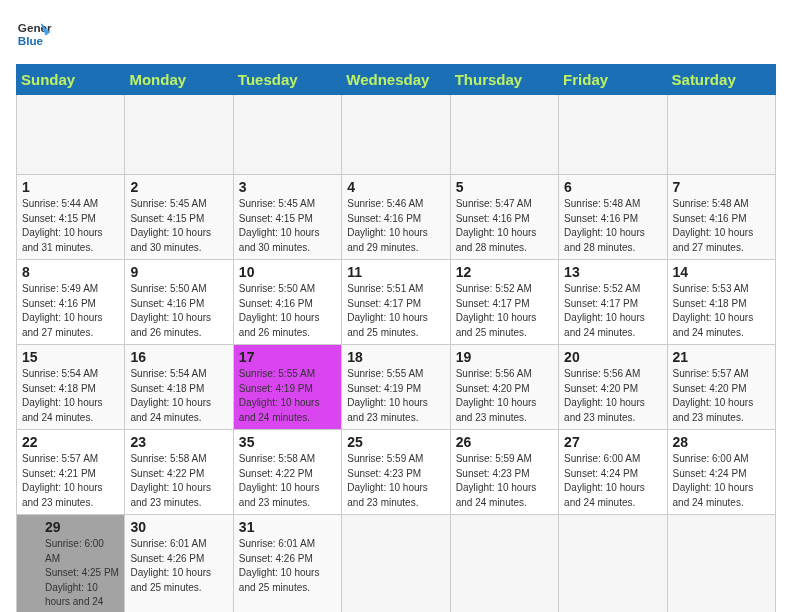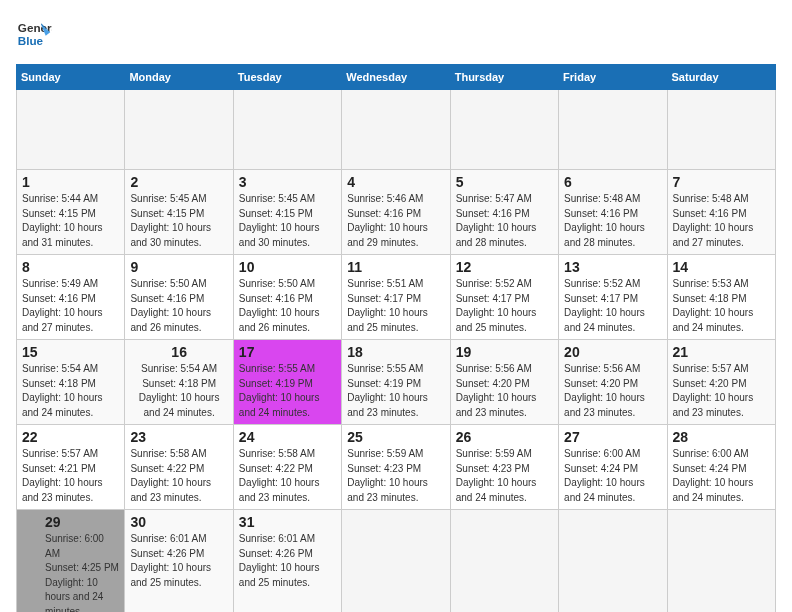--- a/index.html
+++ b/index.html
@@ -37,24 +37,24 @@
       font-size: 16px;
       color: #555;
     }
     table {
       width: 100%;
       border-collapse: collapse;
       font-size: 11px;
     }
     thead th {
       background: #1a6fb5;
-      color: #ffffff;
+      color: #bef264;
       padding: 6px 4px;
       text-align: left;
-      font-size: 11px;
+      font-size: 15px;
       font-weight: bold;
       border: 1px solid #1a6fb5;
     }
     td {
       border: 1px solid #ccc;
       vertical-align: top;
       padding: 4px 5px;
       width: calc(100% / 7);
       height: 80px;
     }
@@ -184,21 +184,21 @@
         <td>
           <span class="day-num">14</span>
           <div class="day-info">Sunrise: 5:53 AM<br>Sunset: 4:18 PM<br>Daylight: 10 hours and 24 minutes.</div>
         </td>
       </tr>
       <tr style="background-color: rgb(249, 249, 249);">
         <td style="background-color: rgb(249, 249, 249);">
           <span class="day-num">15</span>
           <div class="day-info">Sunrise: 5:54 AM<br>Sunset: 4:18 PM<br>Daylight: 10 hours and 24 minutes.</div>
         </td>
-        <td style="background-color: rgb(249, 249, 249); text-align: center;">
+        <td style="background-color: rgb(249, 249, 249);">
           <span class="day-num">16</span>
           <div class="day-info">Sunrise: 5:54 AM<br>Sunset: 4:18 PM<br>Daylight: 10 hours and 24 minutes.</div>
         </td>
         <td style="background-color: #d946ef;">
           <span class="day-num">17</span>
           <div class="day-info">Sunrise: 5:55 AM<br>Sunset: 4:19 PM<br>Daylight: 10 hours and 24 minutes.</div>
         </td>
         <td style="background-color: rgb(249, 249, 249);">
           <span class="day-num">18</span>
           <div class="day-info">Sunrise: 5:55 AM<br>Sunset: 4:19 PM<br>Daylight: 10 hours and 23 minutes.</div>
@@ -219,21 +219,21 @@
       <tr>
         <td>
           <span class="day-num">22</span>
           <div class="day-info">Sunrise: 5:57 AM<br>Sunset: 4:21 PM<br>Daylight: 10 hours and 23 minutes.</div>
         </td>
         <td>
           <span class="day-num">23</span>
           <div class="day-info">Sunrise: 5:58 AM<br>Sunset: 4:22 PM<br>Daylight: 10 hours and 23 minutes.</div>
         </td>
         <td>
-          <span class="day-num">24</span>
+          <span class="day-num">35</span>
           <div class="day-info">Sunrise: 5:58 AM<br>Sunset: 4:22 PM<br>Daylight: 10 hours and 23 minutes.</div>
         </td>
         <td>
           <span class="day-num">25</span>
           <div class="day-info">Sunrise: 5:59 AM<br>Sunset: 4:23 PM<br>Daylight: 10 hours and 23 minutes.</div>
         </td>
         <td>
           <span class="day-num">26</span>
           <div class="day-info">Sunrise: 5:59 AM<br>Sunset: 4:23 PM<br>Daylight: 10 hours and 24 minutes.</div>
         </td>

